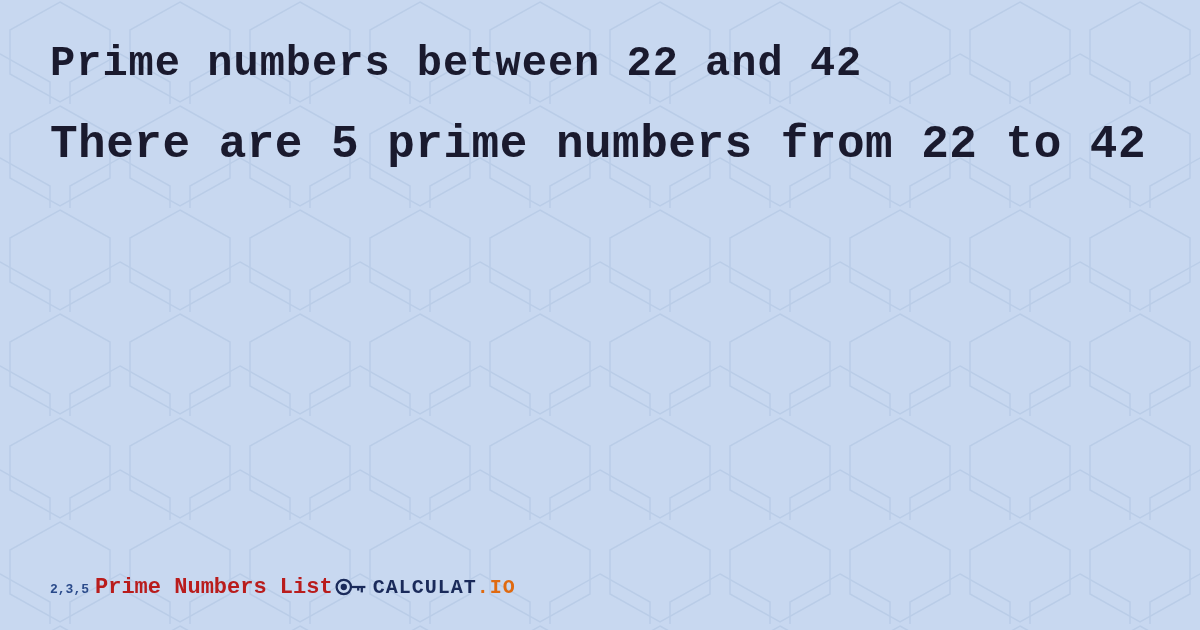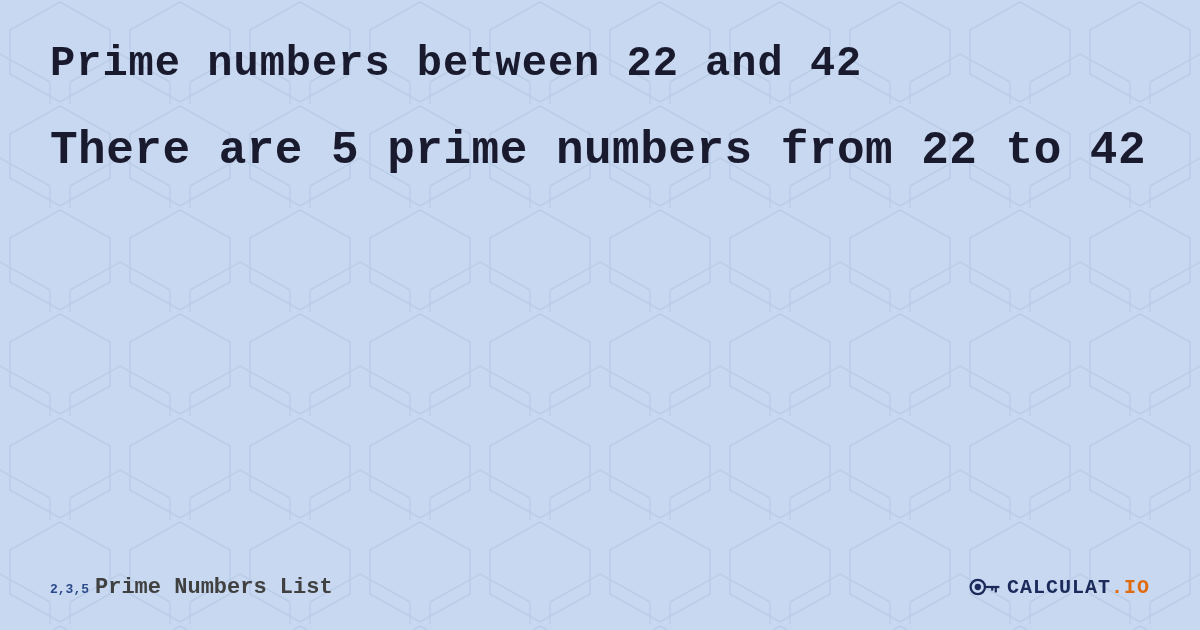--- a/index.html
+++ b/index.html
@@ -35,21 +35,21 @@
       height: 100%;
       display: flex;
       flex-direction: column;
     }
 
     .main-title {
       font-size: 42px;
       font-weight: 900;
       color: #1a1a2e;
       font-family: 'Courier New', Courier, monospace;
-      margin-bottom: 27px;
+      margin-bottom: 21px;
       letter-spacing: 1px;
     }
 
     .description {
       font-size: 22px;
       color: #2a2a3a;
       font-family: 'Courier New', Courier, monospace;
       line-height: 1.55;
       margin-bottom: 40px;
       max-width: 900px;
@@ -68,41 +68,40 @@
       letter-spacing: 0.5px;
     }
 
     .footer {
       position: absolute;
       bottom: 25px;
       left: 50px;
       right: 50px;
       display: flex;
       align-items: center;
-      justify-content: space-between;
     }
 
     .footer-left {
       display: flex;
       align-items: baseline;
       gap: 6px;
     }
 
     .footer-superscript {
       font-size: 13px;
       color: #2a4a8a;
       font-family: 'Courier New', Courier, monospace;
       font-weight: bold;
       vertical-align: super;
     }
 
     .footer-label {
       font-size: 22px;
       font-weight: 900;
-      color: #404040;
+      color: #b91c1c;
       font-family: 'Courier New', Courier, monospace;
     }
 
     .footer-right {
       display: flex;
       align-items: center;
       gap: 8px;
     }
 
     .calculat-logo {

